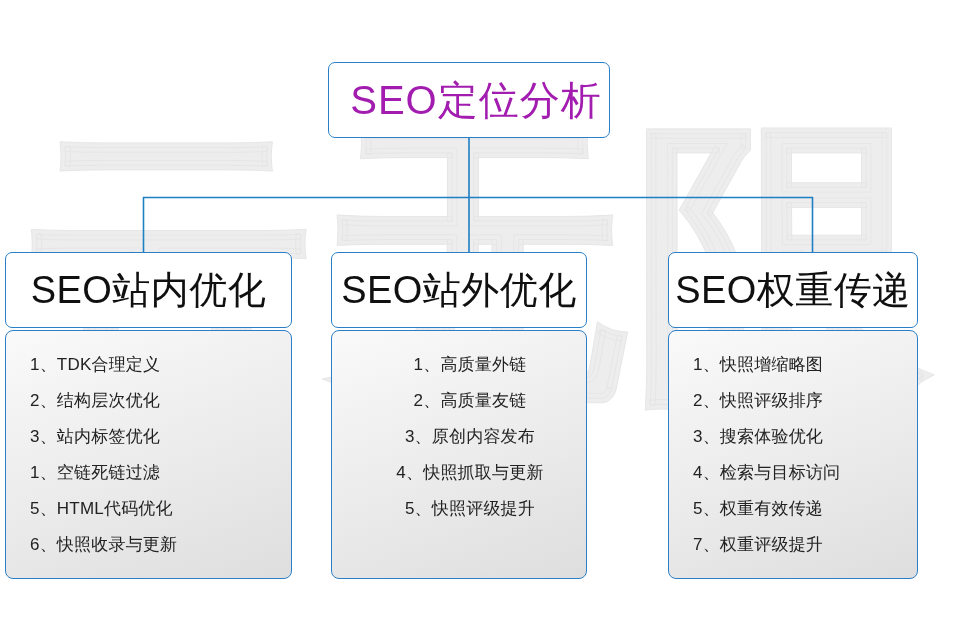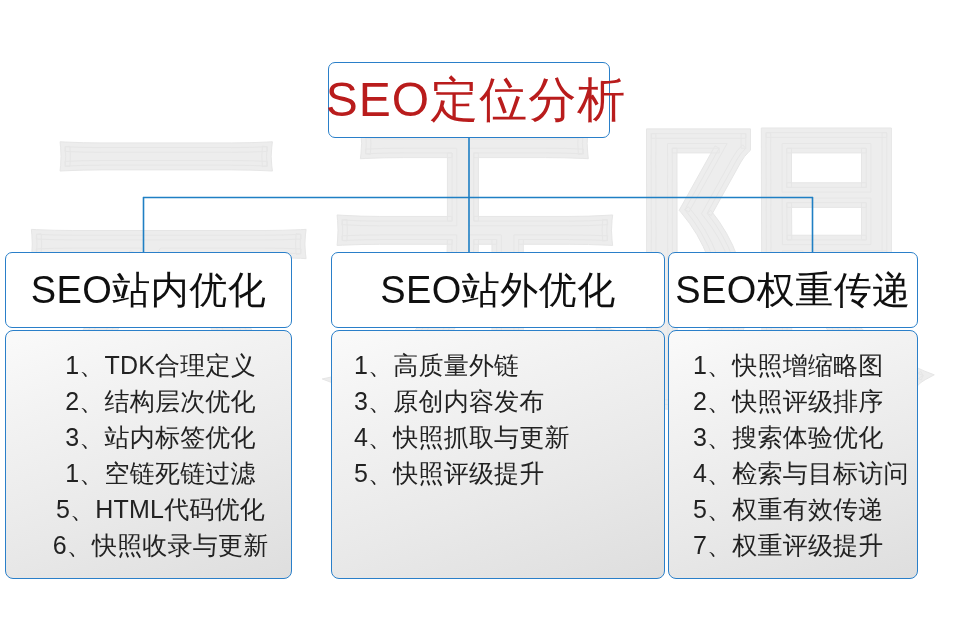--- a/index.html
+++ b/index.html
@@ -75,22 +75,22 @@
     box-sizing: border-box;
     border: 1.3px solid #2a7fc9;
     border-radius: 7px;
     background: #ffffff;
     display: flex;
     align-items: center;
     justify-content: center;
     z-index: 3;
   }
   .title-box .title-text {
-    font-size: 48px;
-    color: #b91c1c;
+    font-size: 40px;
+    color: #a21caf;
     letter-spacing: 1px;
     white-space: nowrap;
     margin-left: 14px;
   }
 
   
   .column {
     position: absolute;
     z-index: 3;
   }
@@ -121,31 +121,31 @@
     display: flex;
     flex-direction: column;
     justify-content: flex-start;
   }
   .col-body .list {
     list-style: none;
     margin: 0;
     padding: 0;
   }
   .col-body .list li {
-    font-size: 25px;
+    font-size: 17px;
     line-height: 36px;
     color: #222222;
     white-space: nowrap;
     padding-left: 24px;
     letter-spacing: 0.2px;
   }
 
   
-  #col-1 { left: 5px;   top: 252px; width: 287px; text-align: center; }
-  #col-2 { left: 331px; top: 252px; width: 334px; }
+  #col-1 { left: 5px;   top: 252px; width: 287px; }
+  #col-2 { left: 331px; top: 252px; width: 256px; text-align: center; }
   #col-3 { left: 668px; top: 252px; width: 250px; }
 
   #col-2 .col-body .list li { padding-left: 22px; }
   #col-3 .col-body .list li { }
 </style>
 </head>
 <body>
 
 <div id="canvas">
 
@@ -186,20 +186,21 @@
     </div>
   </div>
 
   <div class="column" id="col-2">
     <div class="col-head">
       <span class="head-text">SEO站外优化</span>
     </div>
     <div class="col-body">
       <ul class="list">
         <li>1、高质量外链</li>
+        <li>2、高质量友链</li>
         <li>3、原创内容发布</li>
         <li>4、快照抓取与更新</li>
         <li>5、快照评级提升</li>
       </ul>
     </div>
   </div>
 
   <div class="column" id="col-3">
     <div class="col-head">
       <span class="head-text">SEO权重传递</span>

